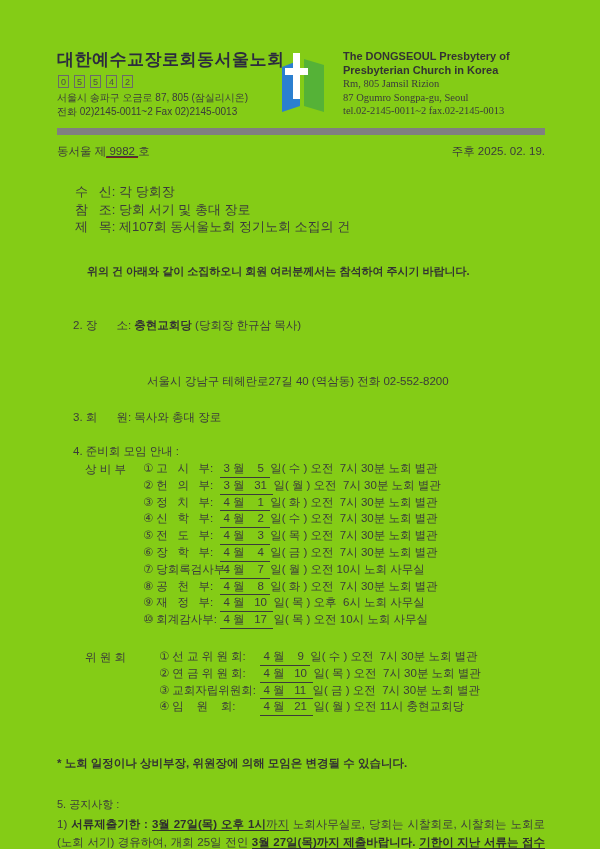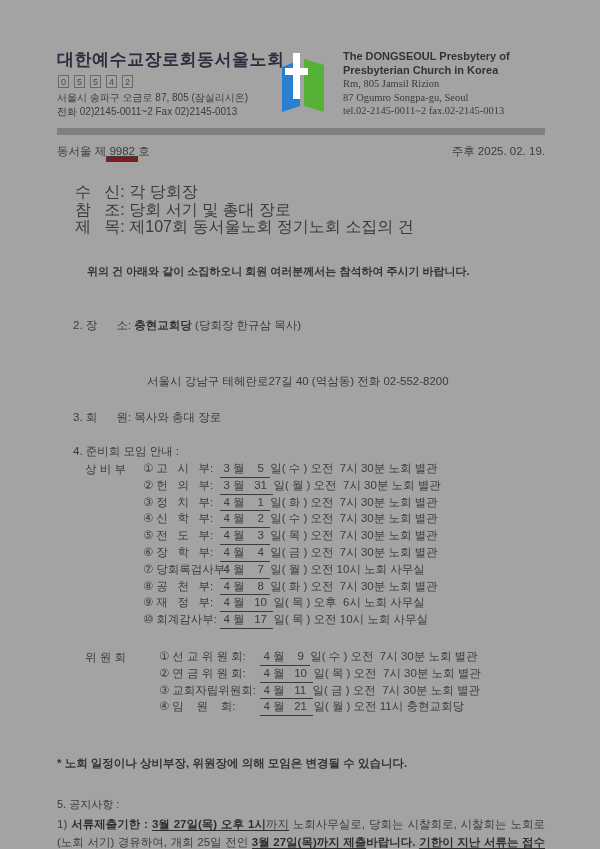--- a/index.html
+++ b/index.html
@@ -1,20 +1,20 @@
 <!DOCTYPE html>
 <html><head>
 <meta charset="utf-8">
 <style>
   * { margin:0; padding:0; box-sizing:border-box; }
   html,body { background:#e9e9e9; }
   body { font-family:"Liberation Sans","DejaVu Sans",sans-serif; }
   .sheet {
     position:relative; width:600px; height:849px; margin:0 auto;
-    background:#a3a3a3; color:#3b3b3b; overflow:hidden;
+    background:#84cc16; color:#3b3b3b; overflow:hidden;
     padding:48px 55px 0 57px;
   }
 
   
   .lh { display:flex; align-items:flex-start; }
   .lh-left { width:218px; }
   .org-ko { font-size:17px; font-weight:bold; color:#2c2c3e; letter-spacing:.5px; white-space:nowrap; }
   .zip-row { display:flex; gap:5px; margin:4px 0 3px 1px; }
   .zip-box {
     width:11px; height:13px; border:1px solid #6a6a6a; font-size:9px;
@@ -24,24 +24,24 @@
   .logo-wrap { width:50px; margin:2px 6px 0 4px; flex:none; }
   .lh-right { margin-left:8px; padding-top:2px; }
   .org-en { font-size:11px; font-weight:bold; color:#333; line-height:13.5px; white-space:nowrap; }
   .addr-en { font-family:Liberation Serif, serif; font-size:10.5px; line-height:13.5px; color:#3b3b3b; white-space:nowrap; }
 
   .rule-bar { height:7px; background:#808080; margin-top:9px; }
 
   
   .docline { display:flex; justify-content:space-between; margin-top:9px; font-size:11.5px; }
   .doc-no b, .doc-no span { font-weight:normal; }
-  .u-seg { white-space:pre; border-bottom:5px solid #7f1d1d;text-decoration:underline; }
+  .u-seg { white-space:pre; border-bottom:1px solid #7f1d1d;text-decoration:underline; }
 
   
-  .recips { margin:24px 0 0 18px; font-size:16px; line-height:17.5px; }
+  .recips { margin:24px 0 0 18px; font-size:13px; line-height:17.5px; }
   .recip-label { white-space:pre; }
 
   
   .intro { margin:28px 0 0 30px; font-size:11px; font-weight:bold; color:#333; }
 
   
   .items { margin:38px 0 0 16px; font-size:11.5px; line-height:17.5px; }
   .item-label { white-space:pre; }
   .b { font-weight:bold; color:#333; }
   .item2-addr { margin-left:74px;margin-top:39px; }

